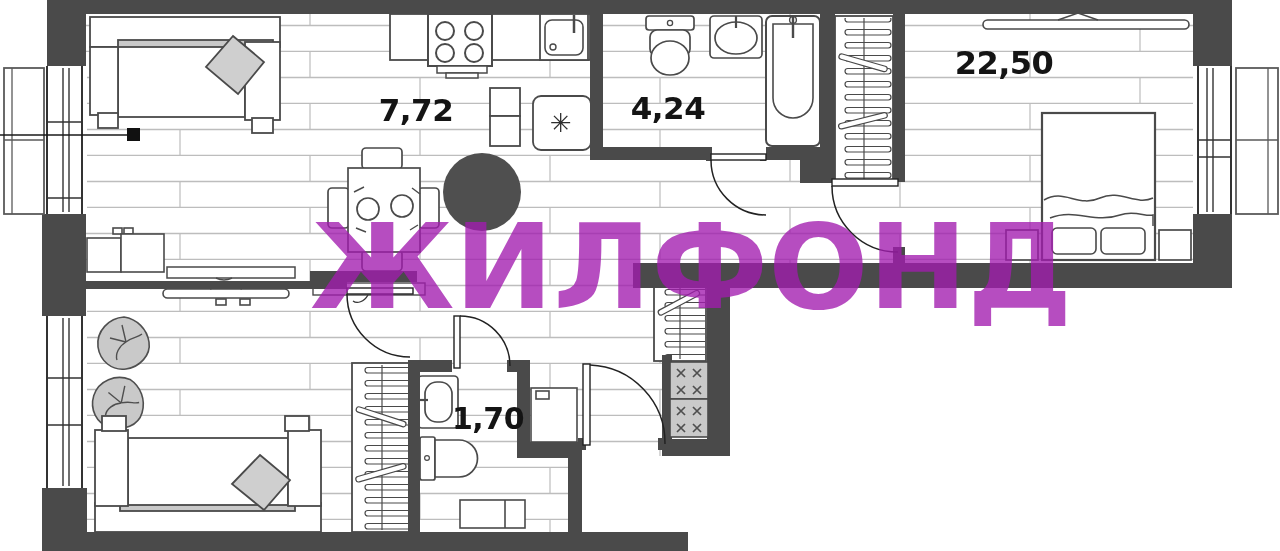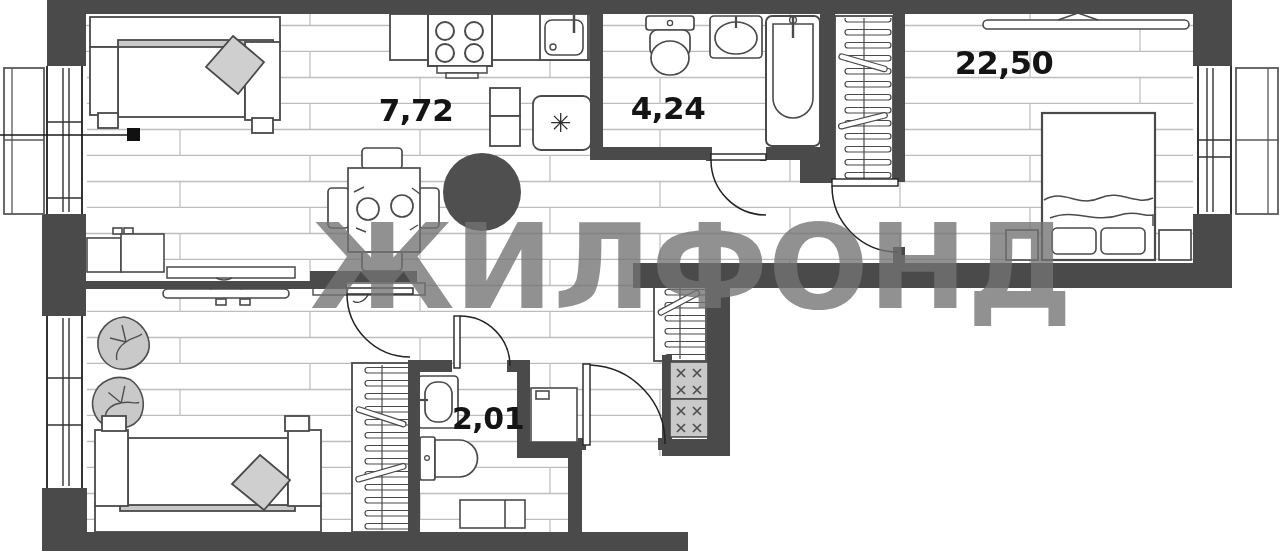--- a/index.html
+++ b/index.html
@@ -2,21 +2,21 @@
 <html><head>
 <meta charset="utf-8">
 <style>
   html,body{margin:0;padding:0;background:#ffffff;}
   #stage{position:relative;width:1280px;height:551px;background:#ffffff;overflow:hidden;
          font-family:"DejaVu Sans","Liberation Sans",sans-serif;}
   #plan-svg{position:absolute;left:0;top:0;z-index:1;}
   .label{position:absolute;transform:translate(-50%,-50%);font-weight:bold;color:#141414;
          white-space:nowrap;z-index:6;letter-spacing:-0.5px;}
   #watermark{position:absolute;left:310px;top:208px;width:660px;z-index:5;
-             font-size:118px;font-weight:bold;line-height:1;color:#737373;opacity:0.78;
+             font-size:118px;font-weight:bold;line-height:1;color:#a21caf;opacity:0.78;
              text-align:left;white-space:nowrap;letter-spacing:0px;}
   #fridge-ico{position:absolute;left:561px;top:123px;transform:translate(-50%,-50%);
               font-size:26px;color:#2e2e2e;z-index:4;}
 </style>
 </head>
 <body>
 
 <div id="stage">
 
 <svg id="plan-svg" width="1280" height="551" viewBox="0 0 1280 551">
@@ -295,15 +295,15 @@
   </g>
 </svg>
 
 <div id="watermark">ЖИЛФОНД</div>
 
 <div id="fridge-ico">✳</div>
 
 <div class="label" style="left:416px;top:110px;font-size:31px;">7,72</div>
 <div class="label" style="left:668px;top:88px;font-size:31px;margin-top:20px;">4,24</div>
 <div class="label" style="left:1004px;top:63px;font-size:32px;">22,50</div>
-<div class="label" style="left:488px;top:418px;font-size:30px;">2,01</div>
+<div class="label" style="left:488px;top:418px;font-size:30px;">1,70</div>
 
 </div>
 
 </body></html>

